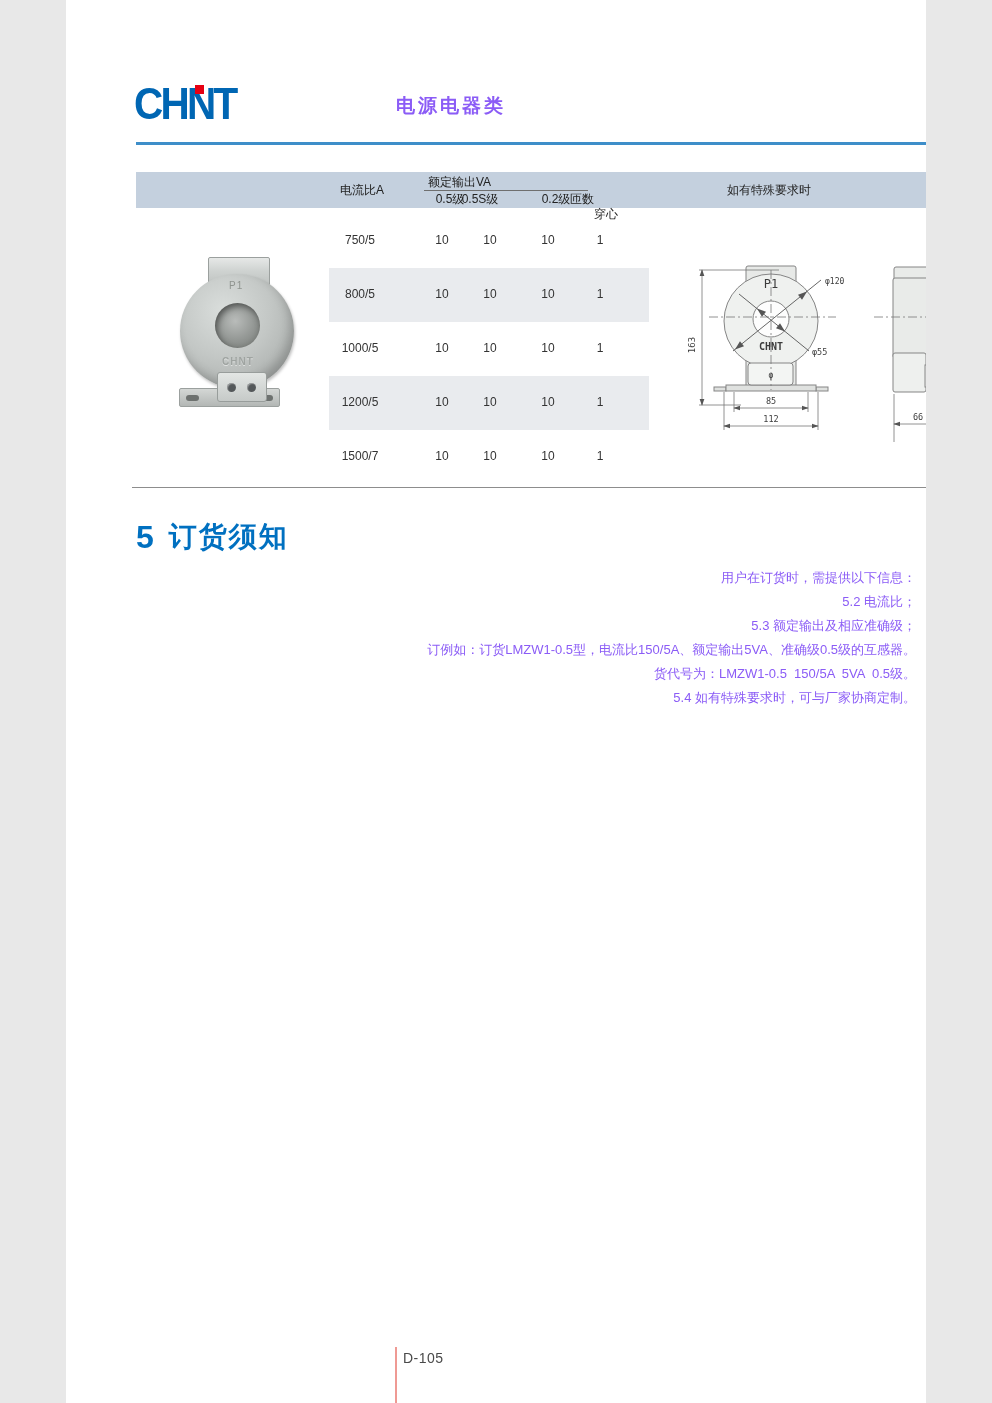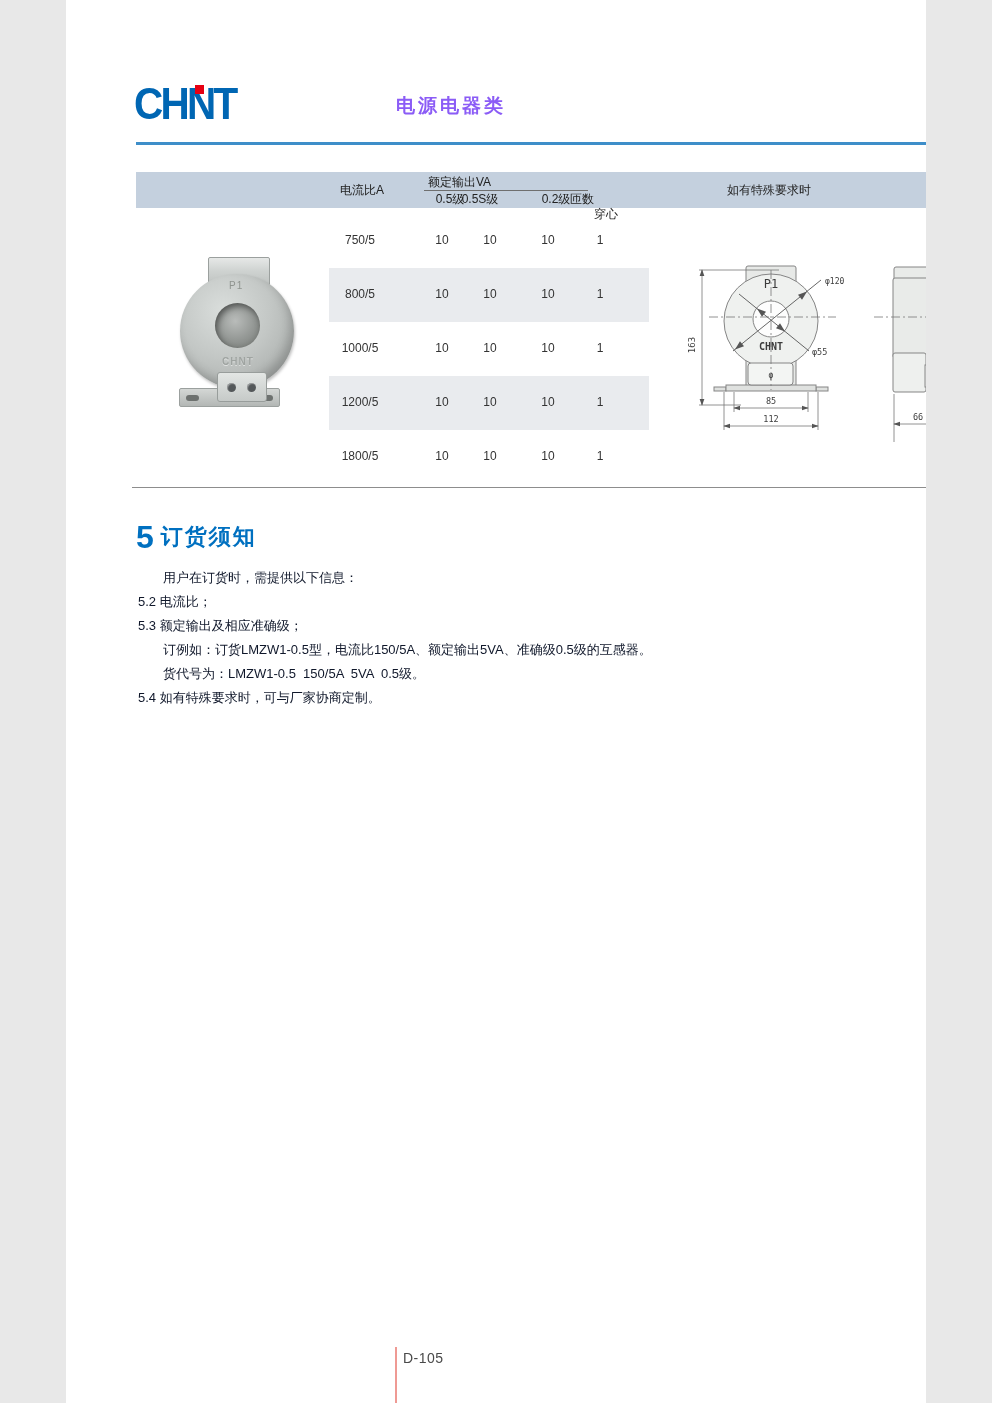--- a/index.html
+++ b/index.html
@@ -69,22 +69,22 @@
 
   
   .dwg { position:absolute; }
   .dwg-front { left:615px; top:250px; }
   .dwg-side  { left:806px; top:250px; }
   svg text { font-family:"DejaVu Sans Mono","Liberation Mono",monospace; fill:#3c3c3c; }
 
   
   .sec-head { position:absolute; left:70px; top:518px; height:40px; }
   .sec-num { font-size:32px; font-weight:bold; color:#0070c0; vertical-align:top; line-height:38px; }
-  .sec-title { font-size:22px; font-weight:bold; color:#0070c0; letter-spacing:2px; margin-left:7px; line-height:38px; vertical-align:top; }
-  .ord { position:absolute; left:70px; top:566px; width:780px; font-size:13px; color:#0f172a; }
+  .sec-title { font-size:28px; font-weight:bold; color:#0070c0; letter-spacing:2px; margin-left:15px; line-height:38px; vertical-align:top; }
+  .ord { position:absolute; left:70px; top:566px; width:780px; font-size:13px; color:#8b5cf6;text-align:right; }
   .ord-line { height:24px; line-height:24px; white-space:pre-wrap; padding-left:2px; }
   .ord-line.indent { padding-left:27px; }
 
   
   .foot-rule { position:absolute; left:329px; top:1347px; width:2px; height:56px; background:#ef9a94; }
   .foot-page { position:absolute; left:337px; top:1350px; font-size:14px; color:#4a4a4a; letter-spacing:0.5px; }
 </style>
 </head>
 <body>
 
@@ -134,21 +134,21 @@
     <span class="cell-4">1</span>
   </div>
   <div class="t-row row-3">
     <span class="cell-ratio">1200/5</span>
     <span class="cell-1">10</span>
     <span class="cell-2">10</span>
     <span class="cell-3">10</span>
     <span class="cell-4">1</span>
   </div>
   <div class="t-row row-4">
-    <span class="cell-ratio">1800/5</span>
+    <span class="cell-ratio">1500/7</span>
     <span class="cell-1">10</span>
     <span class="cell-2">10</span>
     <span class="cell-3">10</span>
     <span class="cell-4">1</span>
   </div>
 
   <div class="photo">
     <div class="ph-topblock"></div>
     <div class="ph-ring"></div>
     <div class="ph-hole"></div>

